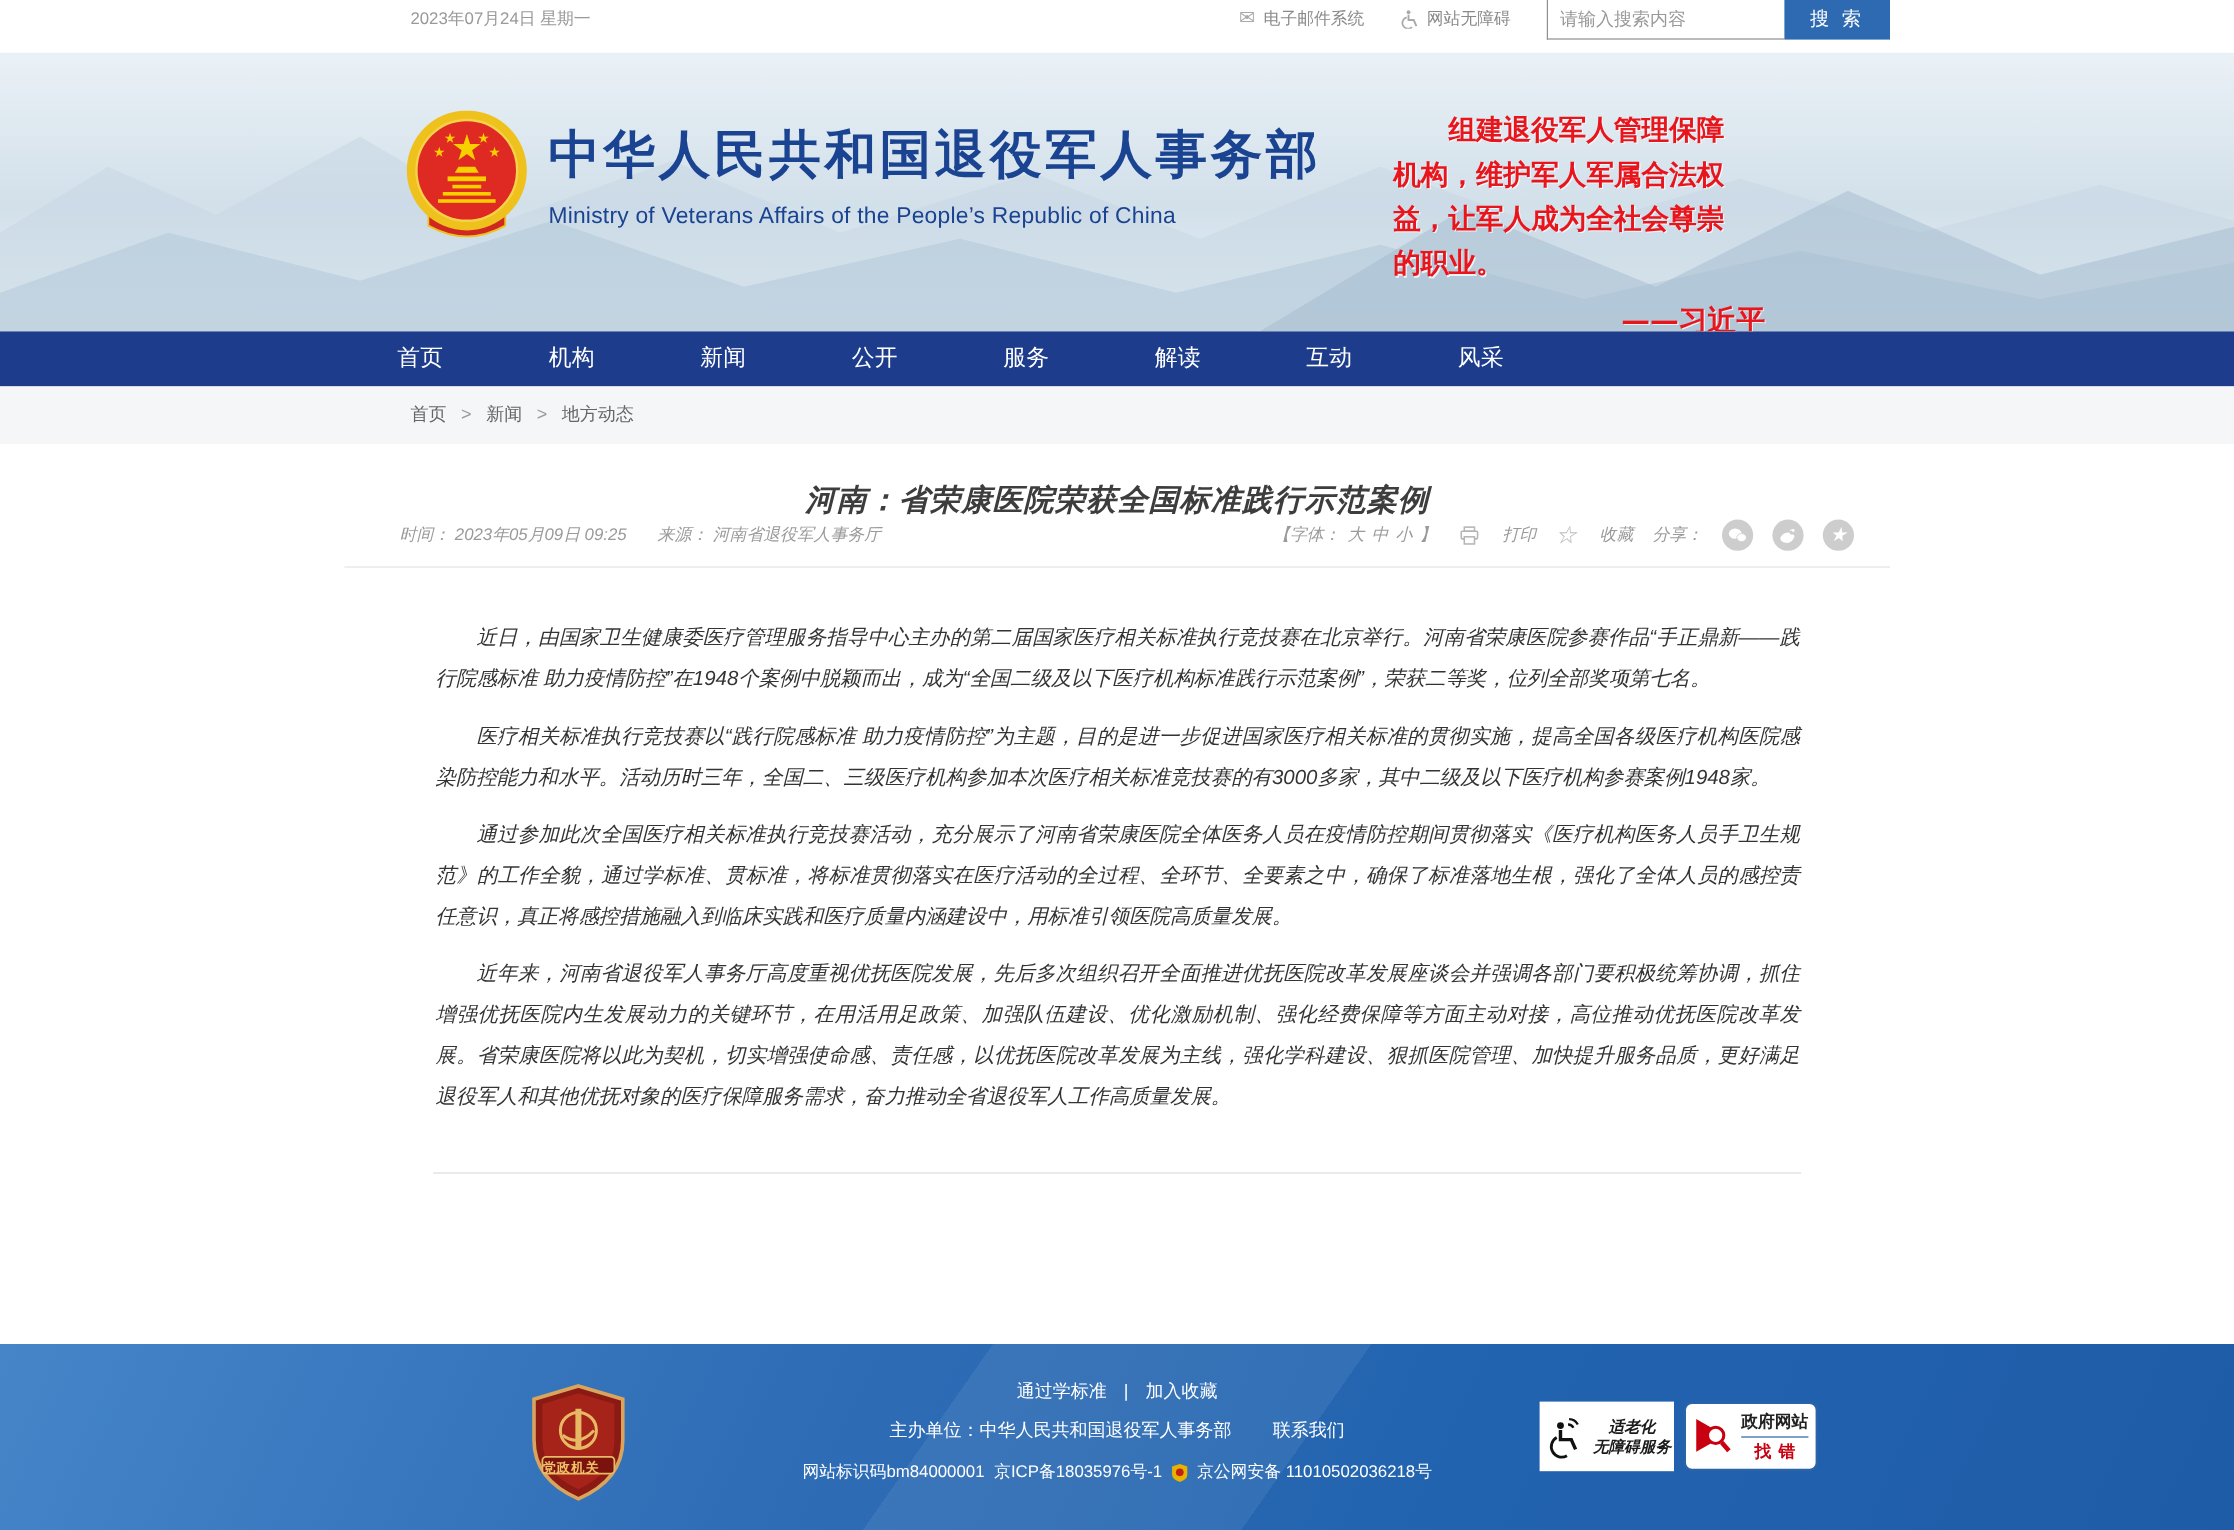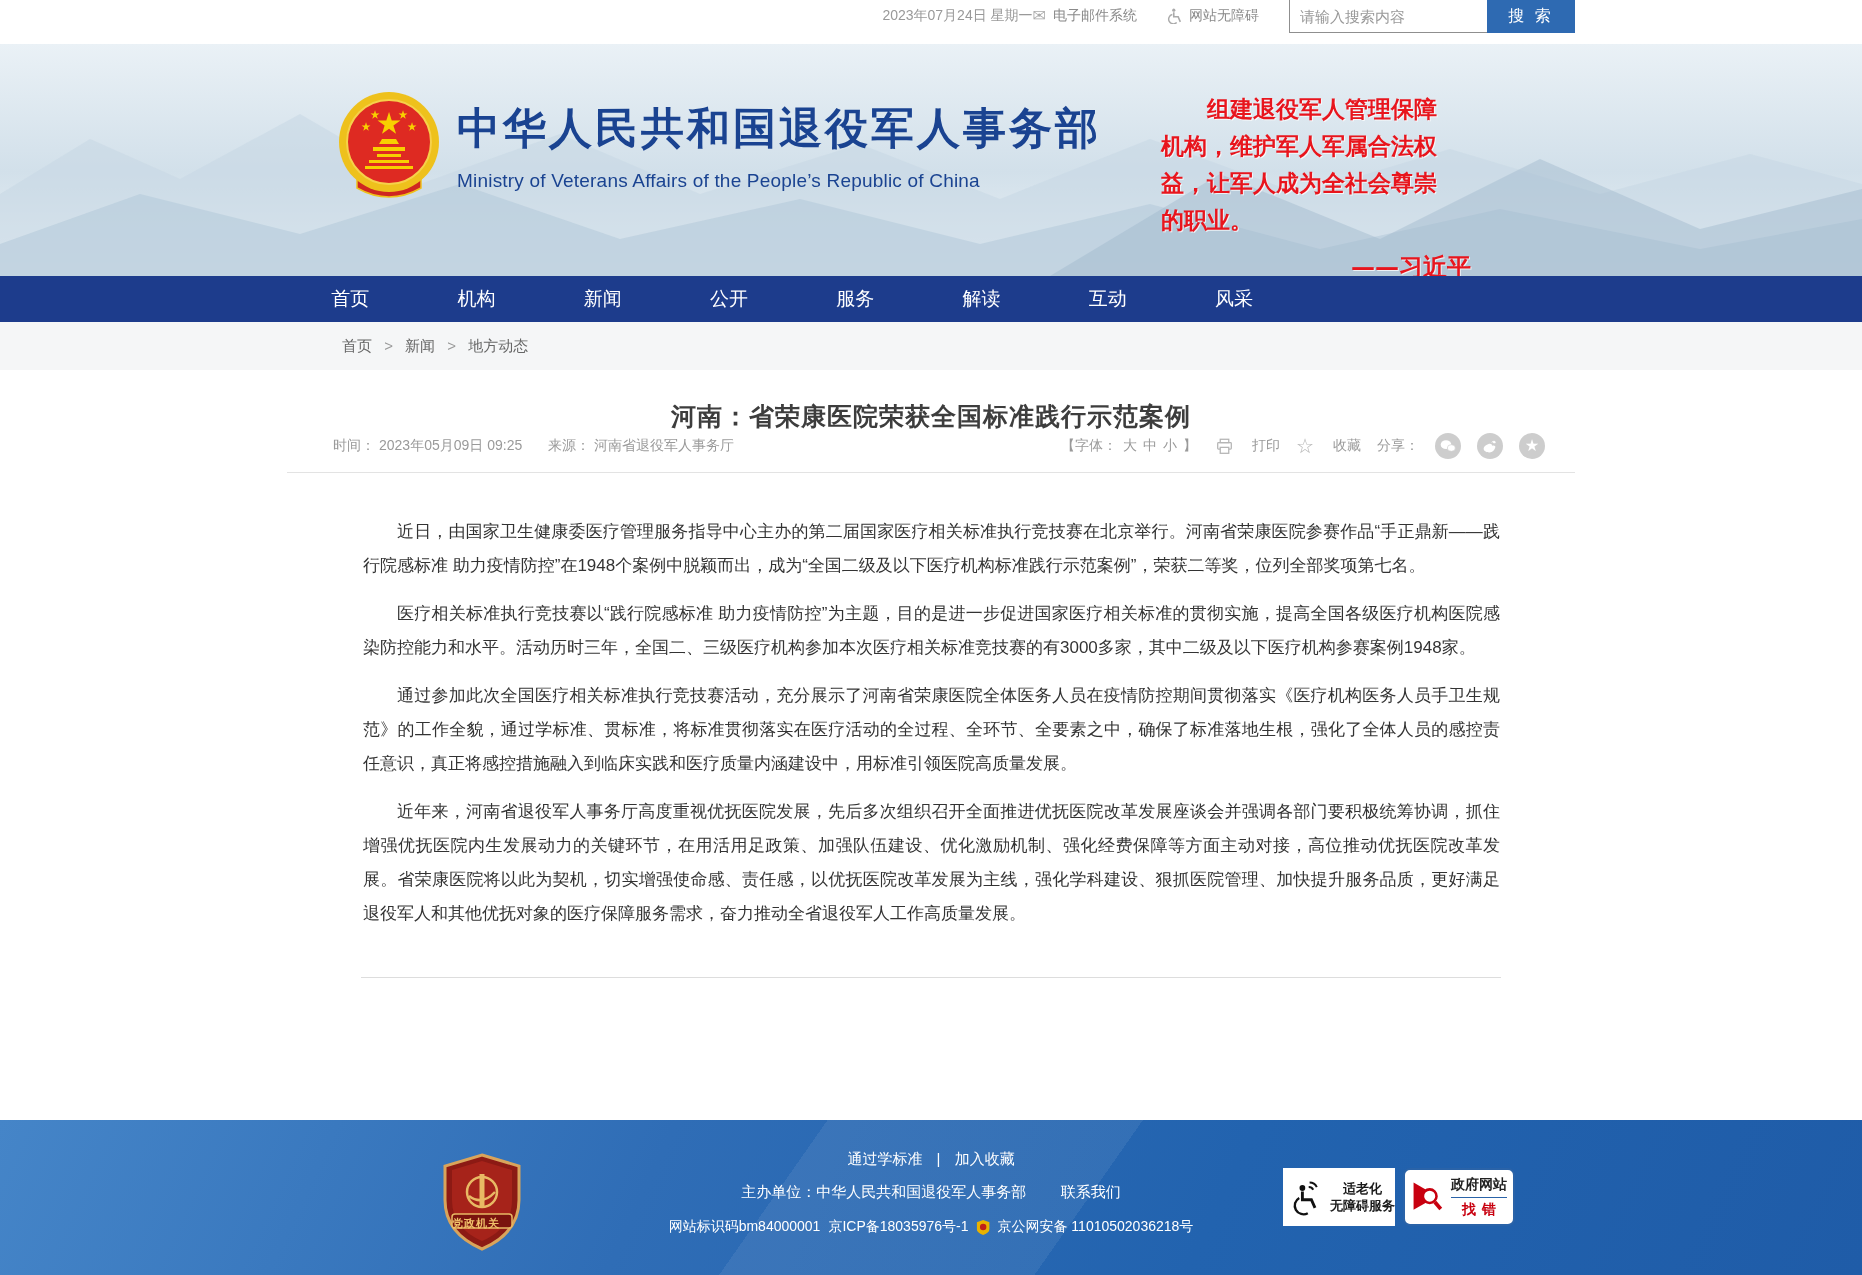--- a/index.html
+++ b/index.html
@@ -3,21 +3,21 @@
 <meta charset="utf-8">
 <style>
   * { margin:0; padding:0; box-sizing:border-box; }
   html,body { background:#ffffff; }
   body { font-family:"Liberation Sans", sans-serif; }
   .page { position:relative; width:1862px; height:1275px; margin:0 auto; background:#fff; overflow:hidden; display:flex; flex-direction:column; }
   .container { width:1288px; margin:0 auto; position:relative; }
 
   
   .topbar { height:44px; background:#fff; }
-  .topbar-inner { height:32px; display:flex; align-items:center; justify-content:flex-end; padding-left:55px; }
+  .topbar-inner { height:32px; display:flex; align-items:center; justify-content:space-between; padding-left:55px;gap:17px; }
   .topbar-date { color:#999; font-size:14px; }
   .topbar-right { display:flex; align-items:center; gap:30px; }
   .toplink { display:inline-flex; align-items:center; gap:7px; color:#8a8a8a; font-size:14px; cursor:pointer; }
   .toplink .tico { color:#aaa; font-size:16px; line-height:1; display:inline-flex; }
   .searchbox { display:flex; align-items:center; }
   .searchbox input { width:198px; height:34px; border:1px solid #8f8f8f; border-right:none; padding:0 10px; font-size:15px; color:#333; outline:none; font-family:"Liberation Sans",sans-serif; }
   .searchbox input::placeholder { color:#999; }
   .searchbox button { width:88px; height:34px; background:#2e6ab2; color:#fff; border:none; font-size:16px; letter-spacing:3px; cursor:pointer; font-family:"Liberation Sans",sans-serif; }
 
   
@@ -37,21 +37,21 @@
   .nav-inner { display:flex; width:1010px; margin-left:0; }
   .nav-item { flex:1; text-align:center; line-height:46px; color:#fff; font-size:19px; cursor:pointer; text-decoration:none; }
 
   
   .crumbbar { height:48px; background:#f5f6f7; }
   .crumb-inner { line-height:48px; padding-left:55px; font-size:15px; color:#666; }
   .crumb-inner a { color:#666; text-decoration:none; cursor:pointer; }
   .crumb-sep { color:#999; margin:0 8px; }
 
   
-  .article-region { flex:1; background:#fff; }
+  .article-region { flex:1; background:#fff;font-style:italic; }
   .article-title { text-align:center; font-size:25px; color:#3d3d3d; font-weight:600; margin-top:30px; letter-spacing:1px; }
   .meta-row { display:flex; justify-content:space-between; align-items:center; padding:0 30px 13px 46px; border-bottom:1px solid #e3e3e3; }
   .meta-left { color:#9a9a9a; font-size:14px; }
   .meta-left span { margin-right:4px; }
   .meta-right { display:flex; align-items:center; gap:16px; color:#9a9a9a; font-size:14px; }
   .font-sizes span { margin:0 3px; cursor:pointer; }
   .meta-btn { display:inline-flex; align-items:center; gap:19px; cursor:pointer; color:#9a9a9a; }
   .meta-btn .mico { display:inline-flex; color:#bbb; font-size:16px; }
   .share-group { display:inline-flex; align-items:center; gap:16px; }
   .share-dot { width:26px; height:26px; border-radius:50%; background:#cdcdcd; display:inline-flex; align-items:center; justify-content:center; cursor:pointer; color:#fff; font-size:14px; }
@@ -66,21 +66,21 @@
   .party-badge { position:absolute; left:152px; top:32px; width:86px; height:100px; cursor:pointer; }
   .party-badge-label { position:absolute; left:0; right:12px; top:64px; text-align:center; color:#f0c069; font-size:11px; font-weight:bold; letter-spacing:1px; }
   .footer-center { position:absolute; left:50%; transform:translateX(-50%); top:30px; text-align:center; color:#fff; white-space:nowrap; }
   .footer-line1 { font-size:15px; }
   .footer-line1 a, .footer-line2 a { color:#fff; text-decoration:none; cursor:pointer; }
   .footer-line1 .fsep { margin:0 10px; }
   .footer-line2 { font-size:15px; margin-top:14px; }
   .footer-line2 .gap { display:inline-block; width:26px; }
   .footer-line3 { font-size:14px; margin-top:16px; display:flex; align-items:center; justify-content:center; gap:8px; }
   .footer-line3 a { color:#fff; text-decoration:none; cursor:pointer; }
-  .badge-access { position:absolute; right:180px; top:48px; width:112px; height:58px; background:#fff; display:flex; align-items:center; justify-content:flex-end; gap:6px; cursor:pointer; }
+  .badge-access { position:absolute; right:180px; top:48px; width:112px; height:58px; background:#fff; display:flex; align-items:center; justify-content:center; gap:6px; cursor:pointer;font-style:italic; }
   .badge-access-text { font-size:13px; font-weight:bold; color:#1a1a1a; line-height:17px; text-align:center; }
   .badge-gov { position:absolute; right:60px; top:48px; width:112px; height:58px; background:#fff; border:2px solid #2a63a8; border-radius:7px; display:flex; align-items:center; justify-content:center; gap:6px; cursor:pointer; }
   .badge-gov-text { text-align:center; }
   .badge-gov-title { font-size:14px; font-weight:bold; color:#222; padding-bottom:3px; border-bottom:1px solid #2a63a8; }
   .badge-gov-action { font-size:14px; font-weight:bold; color:#c8000f; letter-spacing:6px; margin-top:3px; padding-left:6px; }
 </style>
 </head>
 <body>
 
 <div class="page">

